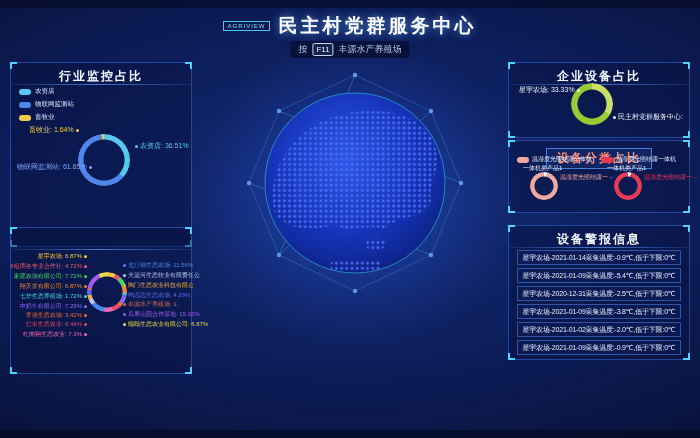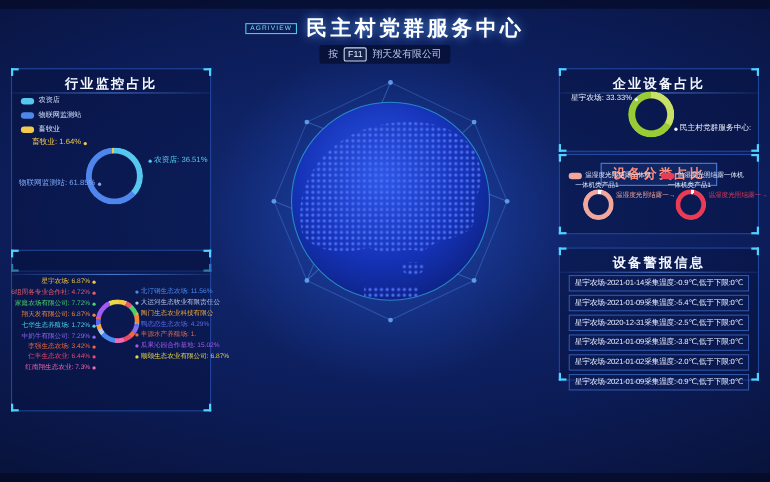--- a/index.html
+++ b/index.html
@@ -18,21 +18,21 @@
   .sub{position:absolute;top:41px;left:50%;transform:translateX(-50%);font-size:9px;color:#b9c6e8;
     background:rgba(3,8,30,.55);padding:2px 8px;border-radius:2px;display:flex;gap:5px;align-items:center;z-index:5;white-space:nowrap;}
   .key{border:1px solid #cdd6ee;border-radius:2px;padding:0 3px;font-size:8px;color:#eef2ff;background:#14224e;line-height:11px;}
 
   
   .panel{position:absolute;width:182px;background:rgba(7,18,62,.45);border:1px solid rgba(48,104,210,.6);z-index:4;}
   .p1{left:10px;top:62px;height:185px;}
   .p2{left:10px;top:227px;height:147px;}
   .p3{left:508px;top:62px;height:76px;}
   .p4{left:508px;top:140px;height:73px;}
-  .p5{left:508px;top:225px;height:121px;}
+  .p5{left:508px;top:225px;height:135px;}
   .panel h2{text-align:center;font-size:12px;color:#f2f7ff;margin:5px 0 0;font-weight:700;letter-spacing:2px;}
   .divider{position:absolute;top:21px;left:0;right:0;height:1px;background:linear-gradient(90deg,rgba(60,120,230,.15),rgba(90,150,245,.75),rgba(60,120,230,.15));}
   .cor{position:absolute;width:7px;height:7px;border:0 solid #4fd2ff;}
   .cor.tl{top:-1px;left:-1px;border-top-width:2px;border-left-width:2px}
   .cor.tr{top:-1px;right:-1px;border-top-width:2px;border-right-width:2px}
   .cor.bl{bottom:-1px;left:-1px;border-bottom-width:2px;border-left-width:2px}
   .cor.br{bottom:-1px;right:-1px;border-bottom-width:2px;border-right-width:2px}
 
   
   .legend{list-style:none;margin:0;padding:0;position:absolute;left:8px;top:24px;}
@@ -116,21 +116,21 @@
     </g>
   </svg>
 
   <div class="hdr">
     <span class="logo">AGRIVIEW</span>
     <h1>民主村党群服务中心</h1>
   </div>
   <div class="sub">
     <span>按</span>
     <span class="key">F11</span>
-    <span>翔天发有限公司</span>
+    <span>丰源水产养殖场</span>
   </div>
 
   <section class="panel p1">
     <h2>行业监控占比</h2>
     <div class="divider"></div>
     <ul class="legend">
         <li>
           <span class="sw" style="background: rgb(86, 200, 240);"></span>
           <span class="lt">农资店</span>
         </li>

